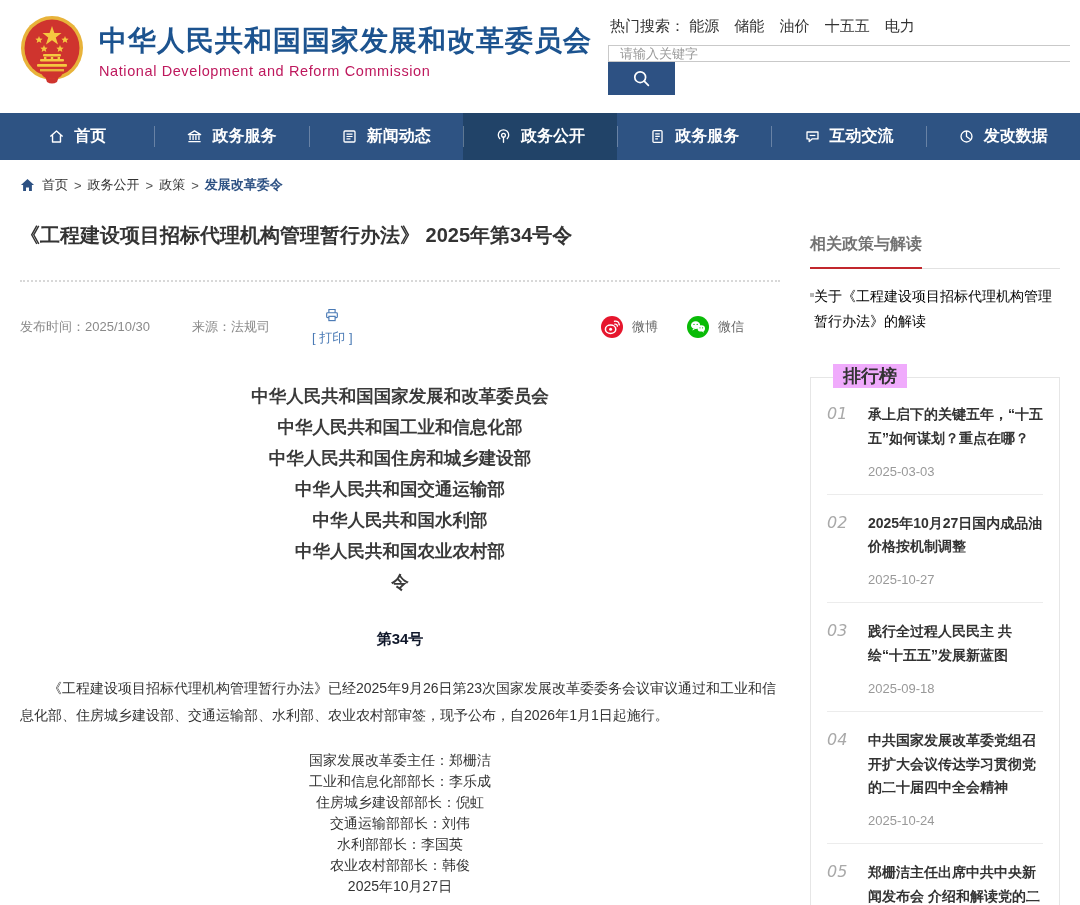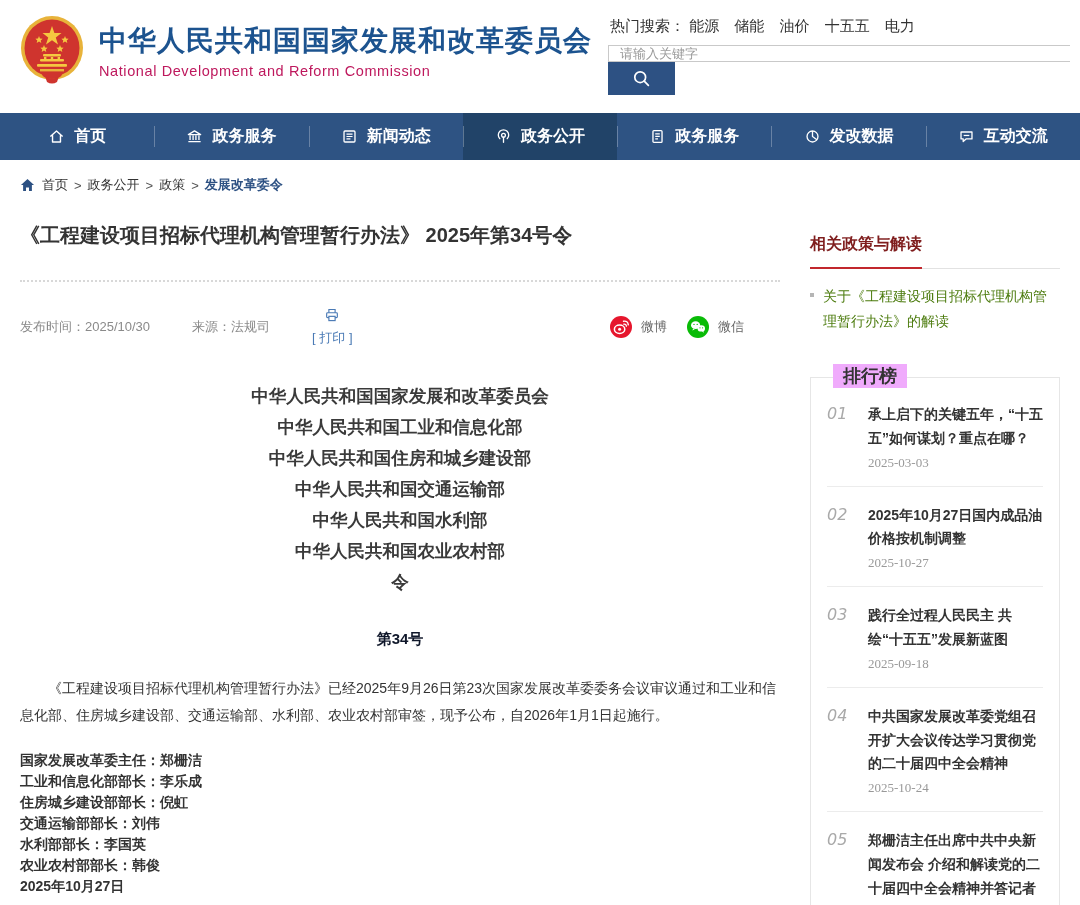--- a/index.html
+++ b/index.html
@@ -40,43 +40,43 @@
   .main { display: flex; padding: 0 20px; align-items: flex-start; }
   .article { width: 760px; flex: none; }
   .sidebar { flex: 1; margin-left: 30px; padding-top: 30px; }
 
   
   .article-title { font-size: 20px; font-weight: bold; color: #333; line-height: 1.45; margin-top: 17px; }
   .dotted-divider { border-bottom: 2px dotted #d8d8d8; margin-top: 30px; }
   .meta { display: flex; align-items: center; margin-top: 25px; font-size: 13px; color: #8a8a8a; }
   .meta-item { margin-right: 42px; }
   .print-link { display: flex; align-items: center; gap: 6px; color: #4a7ab5; cursor: pointer; flex-direction: column; }
-  .share { margin-left: auto; display: flex; gap: 19px; padding-right: 36px; }
+  .share { margin-left: auto; display: flex; gap: 28px; padding-right: 36px; }
   .share-item { display: flex; align-items: center; gap: 8px; font-size: 13px; color: #666; cursor: pointer; }
   .share-icon { width: 24px; height: 24px; display: block; }
 
   .content { margin-top: 34px; }
   .issuer-line { text-align: center; font-size: 17.5px; font-weight: bold; color: #3a3a3a; line-height: 31px; }
   .order-no { text-align: center; font-size: 15px; font-weight: bold; color: #0f172a; margin-top: 32px; }
   .para { font-size: 14px; color: #333; line-height: 1.9; text-indent: 2em; margin-top: 26px; }
-  .signatures { margin-top: 22px; font-size: 14px; color: #333; line-height: 21px; font-weight: bold; }
-
-  
-  .related-title { font-size: 16px; font-weight: bold; color: #7f1d1d; padding-bottom: 13px; border-bottom: 1px solid #e2e2e2; position: relative; }
+  .signatures { margin-top: 22px; text-align: center; font-size: 14px; color: #333; line-height: 21px; }
+
+  
+  .related-title { font-size: 16px; font-weight: bold; color: #737373; padding-bottom: 13px; border-bottom: 1px solid #e2e2e2; position: relative; }
   .related-title::after { content: ""; position: absolute; left: 0; bottom: -1px; width: 112px; height: 2px; background: #c2272d; }
-  .related-item { display: flex; gap: 9px; padding-top: 15px; font-size: 14px; color: #4d7c0f; line-height: 1.75; cursor: pointer; }
+  .related-item { display: flex; padding-top: 15px; font-size: 14px; color: #000000; line-height: 1.75; cursor: pointer; }
   .related-item .bullet { width: 4px; height: 4px; background: #b5b5b5; margin-top: 9px; flex: none; }
 
   .rank-box { margin-top: 44px; border: 1px solid #e6e6e6; padding: 8px 16px 4px; position: relative; }
   .rank-title { position: absolute; top: -14px; left: 22px; background: #f0abfc; padding: 0 10px; font-size: 18px; font-weight: bold; color: #333; }
   .rank-item { display: flex; padding: 17px 0 15px; border-bottom: 1px solid #ececec; cursor: pointer; }
   .rank-item:last-child { border-bottom: none; }
   .rank-no { width: 41px; flex: none; font-size: 16px; font-style: italic; color: #a9a9a9; font-family: "DejaVu Sans", sans-serif; padding-top: 1px; }
   .rank-t { font-size: 14px; font-weight: bold; color: #333; line-height: 1.7; }
-  .rank-d { font-size: 13px; color: #999; margin-top: 4px; font-weight: normal; font-family: Liberation Serif, serif; }
+  .rank-d { font-size: 13px; color: #999; margin-top: 13px; font-weight: normal; }
 </style>
 </head>
 <body>
 
 <div class="header">
   <div class="brand">
     <svg class="emblem" viewBox="0 0 68 72">
       <ellipse cx="34" cy="34" rx="31" ry="32" fill="#e8b33a"></ellipse>
       <ellipse cx="34" cy="34" rx="27.5" ry="28.5" fill="#cf342e"></ellipse>
       <polygon fill="#f5c840" points="34,12 36.4,19 43.5,19 37.8,23.4 40,30.5 34,26.2 28,30.5 30.2,23.4 24.5,19 31.6,19"></polygon>
@@ -150,31 +150,31 @@
   </div>
   <div class="nav-item">
     <svg class="nav-icon" viewBox="0 0 18 18">
       <rect x="4.2" y="2.8" width="9.6" height="12.4" rx="1" fill="none" stroke="#fff" stroke-width="1.4"></rect>
       <path d="M6.6 6.2 H11.4 M6.6 8.8 H11.4 M6.6 11.4 H9.5" stroke="#fff" stroke-width="1.3"></path>
     </svg>
     <span>政务服务</span>
   </div>
   <div class="nav-item">
     <svg class="nav-icon" viewBox="0 0 18 18">
+      <path d="M3.2 4.2 h11.6 v7.4 h-6.3 l-3 2.8 v-2.8 h-2.3 z" fill="none" stroke="#fff" stroke-width="1.4" stroke-linejoin="round"></path>
+      <path d="M6 7.9 H12" stroke="#fff" stroke-width="1.3"></path>
+    </svg>
+    <span>互动交流</span>
+  </div>
+  <div class="nav-item">
+    <svg class="nav-icon" viewBox="0 0 18 18">
       <circle cx="9" cy="9" r="5.8" fill="none" stroke="#fff" stroke-width="1.4"></circle>
       <path d="M9 3.2 V9 L13.6 12.4" fill="none" stroke="#fff" stroke-width="1.4"></path>
     </svg>
     <span>发改数据</span>
-  </div>
-  <div class="nav-item">
-    <svg class="nav-icon" viewBox="0 0 18 18">
-      <path d="M3.2 4.2 h11.6 v7.4 h-6.3 l-3 2.8 v-2.8 h-2.3 z" fill="none" stroke="#fff" stroke-width="1.4" stroke-linejoin="round"></path>
-      <path d="M6 7.9 H12" stroke="#fff" stroke-width="1.3"></path>
-    </svg>
-    <span>互动交流</span>
   </div>
 </div>
 
 <div class="breadcrumb">
   <span class="home-ic">
     <svg width="15" height="14" viewBox="0 0 16 15">
       <path d="M8 1 L15 7.5 H12.7 V14 H9.6 V10.2 H6.4 V14 H3.3 V7.5 H1 Z" fill="#2d5183"></path>
     </svg>
   </span>
   <span>首页</span>

